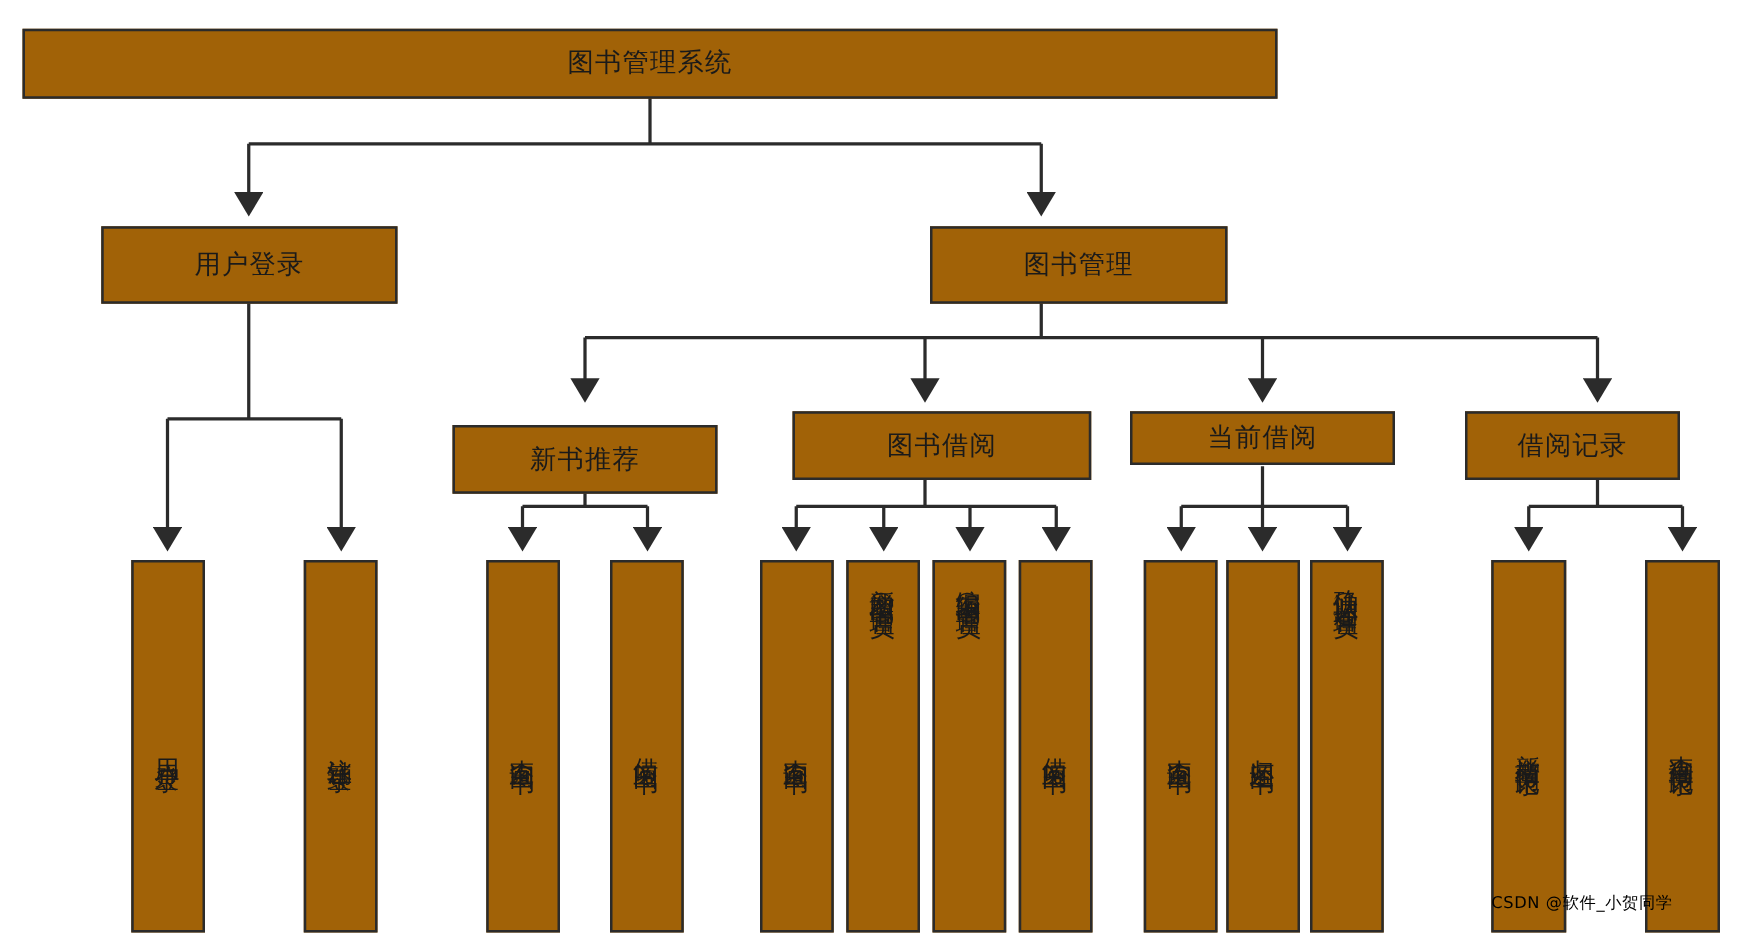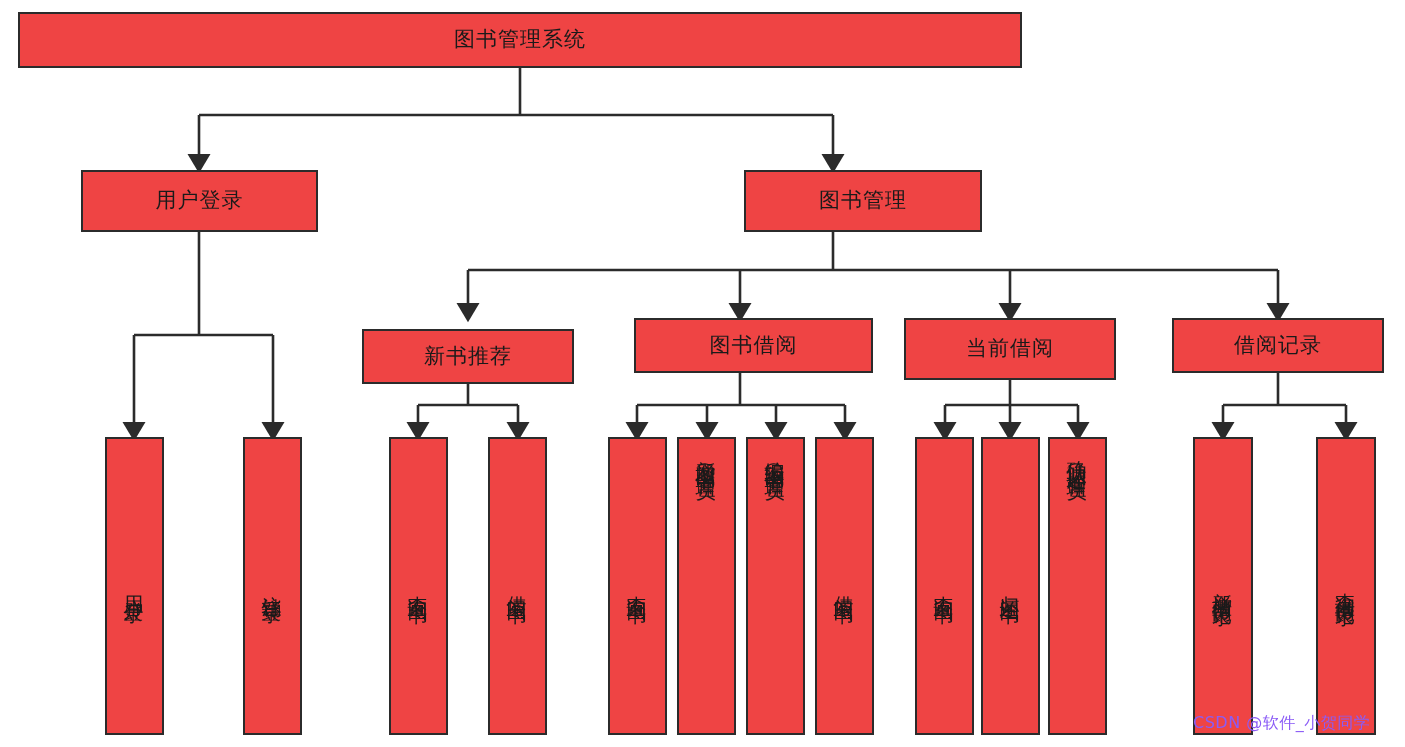--- a/index.html
+++ b/index.html
@@ -21,25 +21,26 @@
     position: absolute;
     left: 0;
     top: 0;
     width: 1405px;
     height: 747px;
   }
   .node {
     position: absolute;
     box-sizing: border-box;
     border: 2.5px solid #2b2b2b;
-    background: #ef4444;
+    background: #a16207;
     display: flex;
     align-items: center;
     justify-content: center;
     color: #1a1a1a;
+    margin-top: 11px;
   }
   .node.horiz {
     font-size: 21px;
     letter-spacing: 1px;
     line-height: 1.2;
   }
   .node.vert {
     writing-mode: vertical-rl;
     text-orientation: upright;
     font-size: 20px;
@@ -51,22 +52,22 @@
   }
   .node.vert.mid {
     justify-content: center;
     padding-top: 0;
   }
   .node-label {
     display: block;
   }
   .watermark {
     position: absolute;
-    color: #8b5cf6;
-    font-size: 16px;
+    color: #000000;
+    font-size: 13px;
     letter-spacing: 0.5px;
     white-space: nowrap;
     pointer-events: none;
   }
 </style>
 </head>
 <body>
 
 <div id="canvas">
 
@@ -130,24 +131,24 @@
   <div class="node horiz" style="left:744px; top:170px; width:238px; height:62px;">
     <span class="node-label">图书管理</span>
   </div>
 
   <div class="node horiz" style="left:362px; top:329px; width:212px; height:55px;">
     <span class="node-label">新书推荐</span>
   </div>
   <div class="node horiz" style="left:634px; top:318px; width:239px; height:55px;">
     <span class="node-label">图书借阅</span>
   </div>
-  <div class="node horiz" style="left:904px; top:318px; width:212px; height:62px;">
+  <div class="node horiz" style="left:904px; top:318px; width:212px; height:43px;">
     <span class="node-label">当前借阅</span>
   </div>
-  <div class="node horiz" style="left:1172px; top:318px; width:212px; height:55px;">
+  <div class="node horiz" style="left:1172px; top:318px; width:172px; height:55px;">
     <span class="node-label">借阅记录</span>
   </div>
 
   <div class="node vert mid" style="left:105px; top:437px; width:59px; height:298px;">
     <span class="node-label">用户登录</span>
   </div>
   <div class="node vert mid" style="left:243px; top:437px; width:59px; height:298px;">
     <span class="node-label">注销登录</span>
   </div>
 

